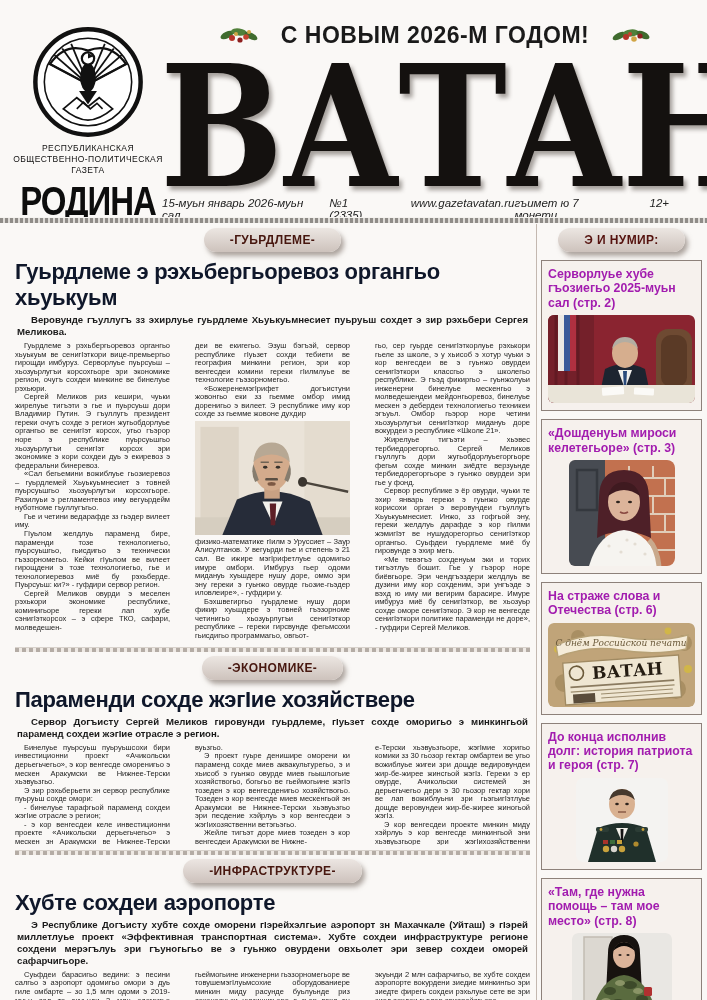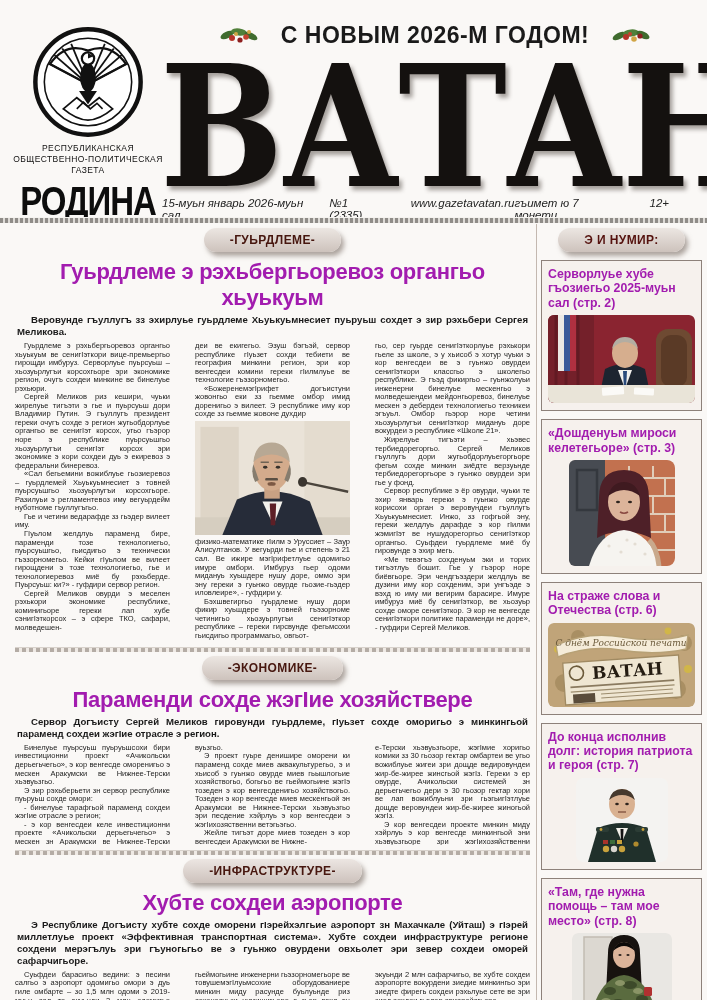--- a/index.html
+++ b/index.html
@@ -30,22 +30,22 @@
         background:repeating-linear-gradient(90deg,#8f8c88 0 3px,#dedbd7 3px 5px);
         border-top:1px solid #f5f3f0;}
   
   .main{position:absolute;top:224px;left:0;right:0;bottom:0;display:flex;padding-left:7px;}
   .content{width:536px;padding:0 6px 0 8px;box-sizing:border-box;}
   .sidebar{flex:1;padding:0 5px 0 4px;border-left:1px solid #c3b8b0;box-sizing:border-box;}
   .badge{display:block;margin:4px auto 0;width:max-content;
         background:linear-gradient(180deg,#ece6e2,#cdc2bc);border-radius:15px;
         padding:5px 26px;font-weight:bold;font-size:12px;color:#47170f;letter-spacing:.4px;
         box-shadow:3px 4px 5px rgba(110,95,85,.55);}
-  .headline{text-align:center;font-weight:bold;font-size:22px;margin:7px 0 3px;
-        letter-spacing:-.3px;color:#a21caf;}
+  .headline{text-align:left;font-weight:bold;font-size:22px;margin:7px 0 3px;
+        letter-spacing:-.3px;color:#0f172a;}
   .lead{font-weight:bold;font-size:9.6px;line-height:1.25;text-align:justify;
         text-indent:14px;margin:0 2px 4px;}
   .body3{display:flex;gap:25px;overflow:hidden;justify-content:space-between;}
   .col{flex:1;font-size:7.5px;line-height:1.14;text-align:justify;color:#1c1c1c;}
   .col p{margin:0;text-indent:9px;}
   .cont p:first-child{text-indent:0;}
   .meeting-body{height:300px;}
   .economy-body{height:101px;}
   .infra-body{height:84px;}
   .article-photo{display:block;width:100%;height:114px;margin:2px 0 3px;}

